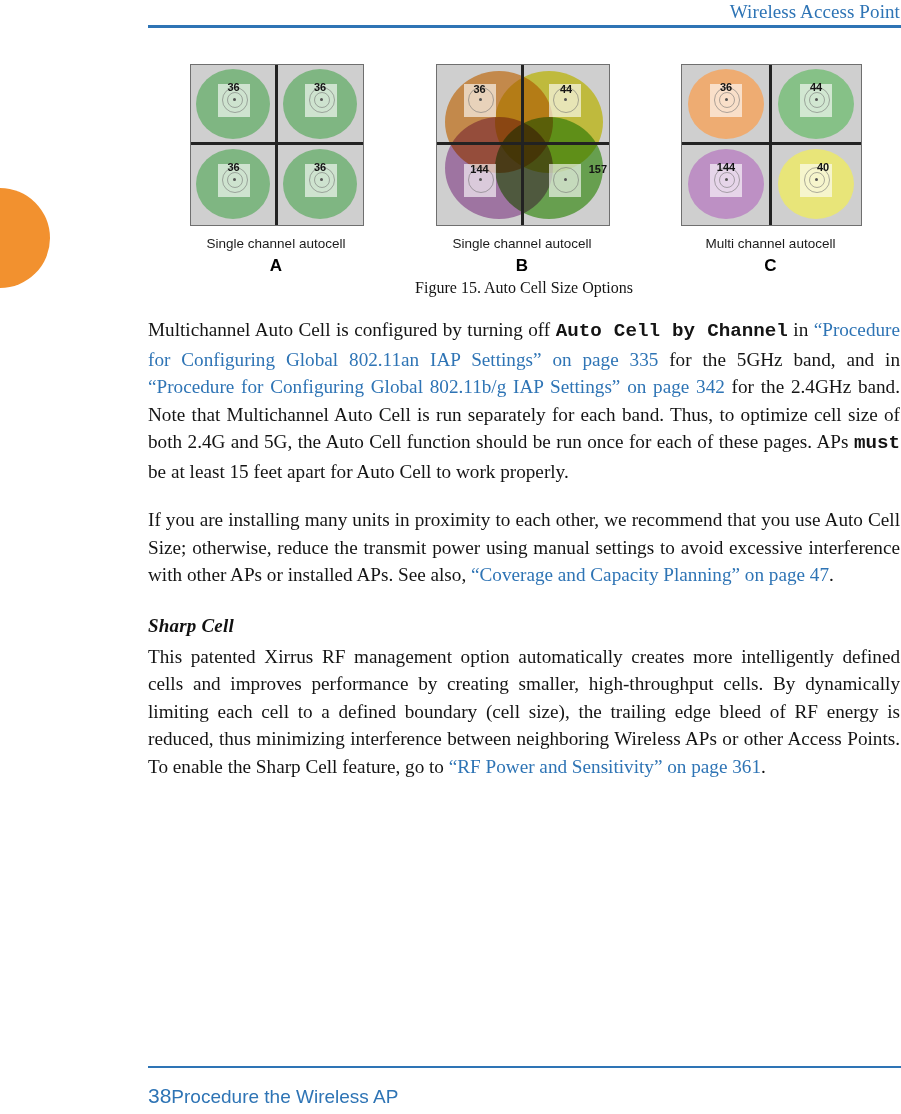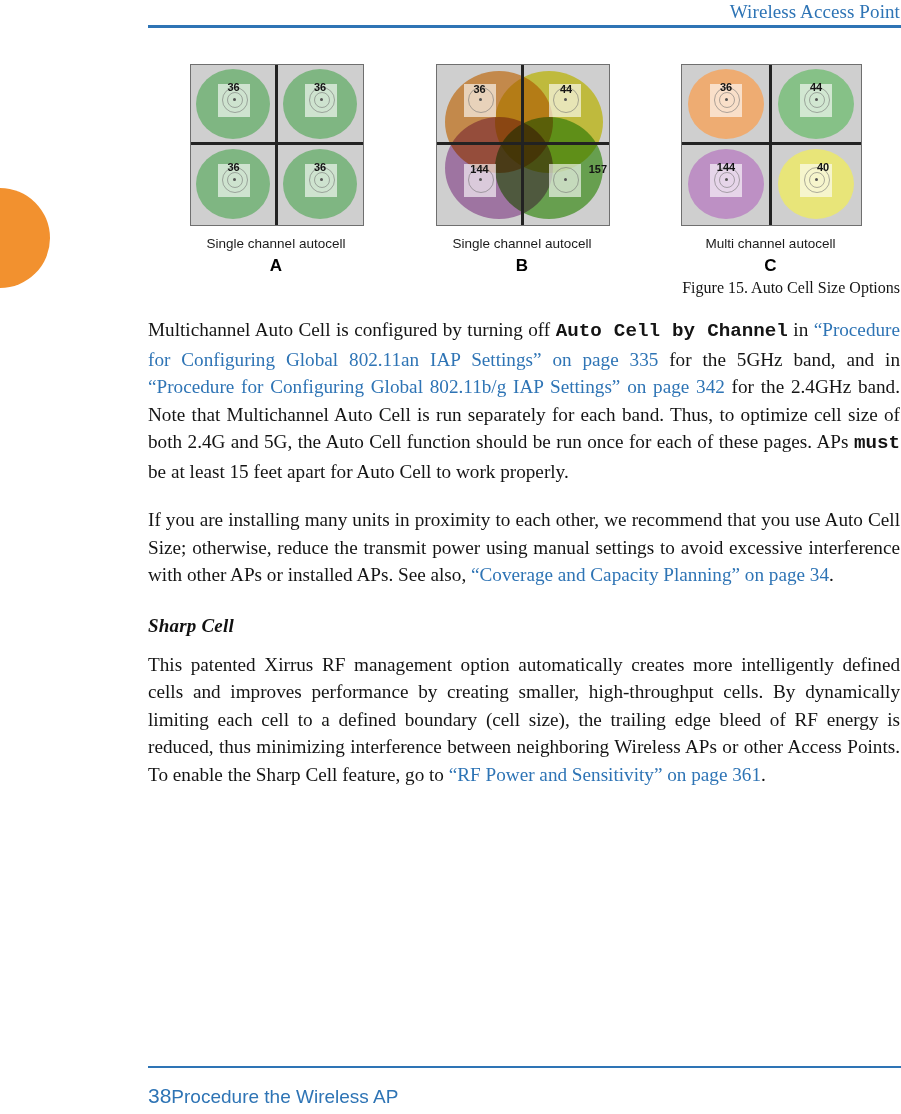--- a/index.html
+++ b/index.html
@@ -64,21 +64,21 @@
     text-align: justify;
     text-justify: inter-word;
     color: #141414;
   }
   p.body + p.body { margin-top: 21px; }
 
   .lnk { color: #2e74b5; }
   .bold { font-weight: bold; font-family: Liberation Mono, monospace; }
 
   h4.subhead {
-    margin: 26px 0 14px 0;
+    margin: 26px 0 6px 0;
     font-size: 19px;
     font-style: italic;
     font-weight: bold;
     color: #111;
     letter-spacing: 0.2px;
   }
 
   
   .figure {
     margin-top: 26px;
@@ -161,21 +161,21 @@
     font-family: "Liberation Sans", "DejaVu Sans", sans-serif;
     font-size: 17px;
     font-weight: bold;
     color: #000;
   }
 
   .fig-caption {
     position: absolute;
     top: 215px;
     width: 100%;
-    text-align: right;
+    text-align: center;
     font-family: "Liberation Serif", "DejaVu Serif", serif;
     font-size: 16px;
     color: #141414;
   }
 
   
   .footer {
     position: absolute;
     left: 148px;
     bottom: 6px;
@@ -344,21 +344,21 @@
         <div class="panel-caption" style="top:172px;width:179px;">Multi channel autocell</div>
         <div class="panel-letter" style="top:192px;width:179px;">C</div>
       </div>
 
     </div>
     <div class="fig-caption">Figure 15. Auto Cell Size Options</div>
   </div>
 
   <p class="body"><span>Multichannel Auto Cell is configured by turning off </span><span class="bold">Auto Cell by Channel</span><span> in </span><span class="lnk">“Procedure for Configuring Global 802.11an IAP Settings” on page 335</span><span> for the 5GHz band, and in </span><span class="lnk">“Procedure for Configuring Global 802.11b/g IAP Settings” on page 342</span><span> for the 2.4GHz band. Note that Multichannel Auto Cell is run separately for each band. Thus, to  optimize cell size of both 2.4G and 5G, the Auto Cell function should be run once for each of these pages. APs </span><span class="bold">must</span><span> be at least 15 feet apart for Auto Cell to work properly.</span></p>
 
-  <p class="body"><span>If you are installing many units in proximity to each other, we recommend that you use Auto Cell Size; otherwise, reduce the transmit power using manual settings to avoid excessive interference with other APs or installed APs. See also, </span><span class="lnk">“Coverage and Capacity Planning” on page 34</span><span>.</span></p>
+  <p class="body"><span>If you are installing many units in proximity to each other, we recommend that you use Auto Cell Size; otherwise, reduce the transmit power using manual settings to avoid excessive interference with other APs or installed APs. See also, </span><span class="lnk">“Coverage and Capacity Planning” on page 47</span><span>.</span></p>
 
   <h4 class="subhead">Sharp Cell</h4>
   <p class="body"><span>This patented Xirrus RF management option automatically creates more intelligently defined cells and improves performance by creating smaller, high-throughput cells. By dynamically limiting each cell to a defined boundary (cell size), the trailing edge bleed of RF energy is reduced, thus minimizing interference between neighboring Wireless APs or other Access Points. To enable the Sharp Cell feature, go to </span><span class="lnk">“RF Power and Sensitivity” on page 361</span><span>.</span></p>
 
 </div>
 
 <div class="footer">
   <div class="footer-rule"></div>
   <div class="footer-row">
     <div class="footer-page">38</div>

